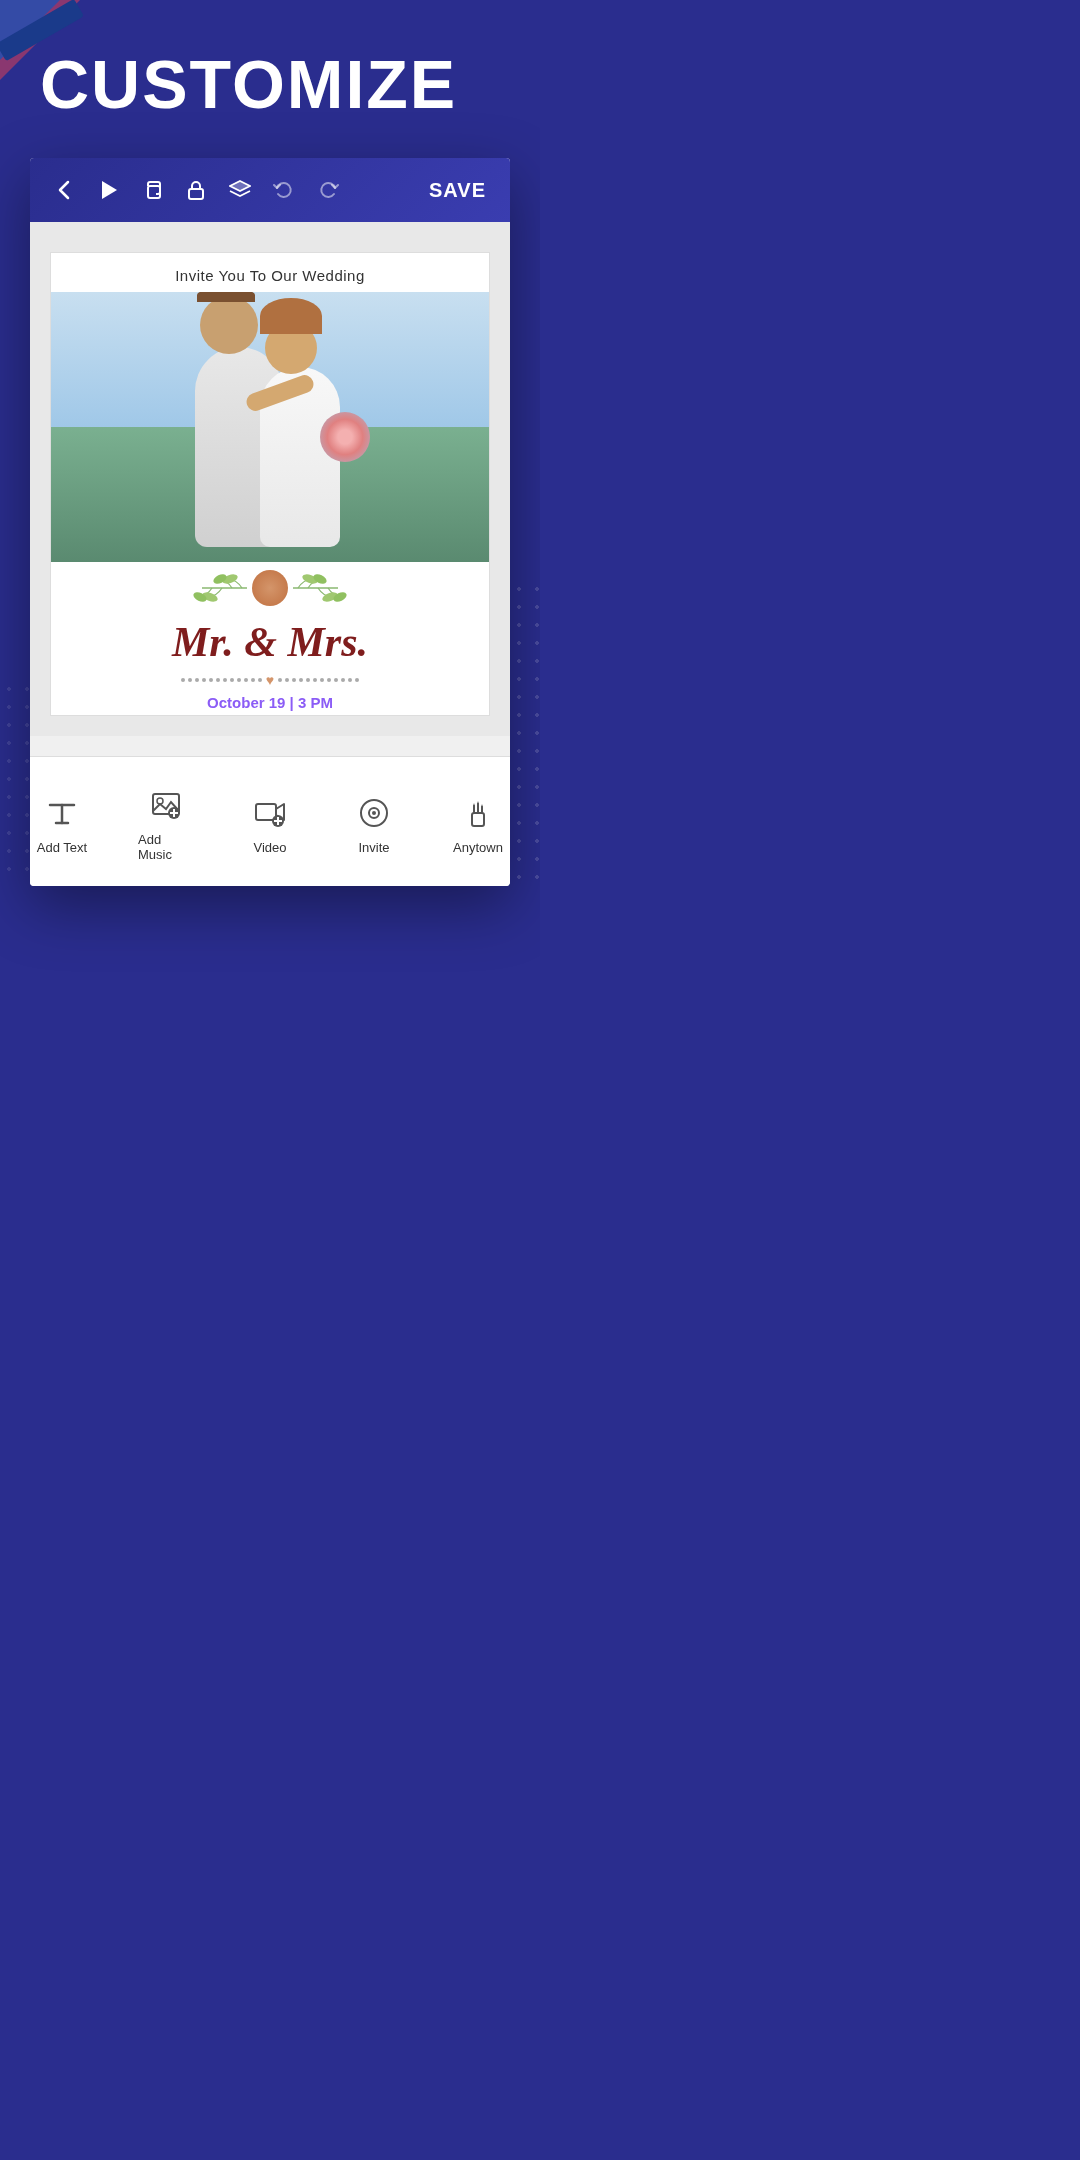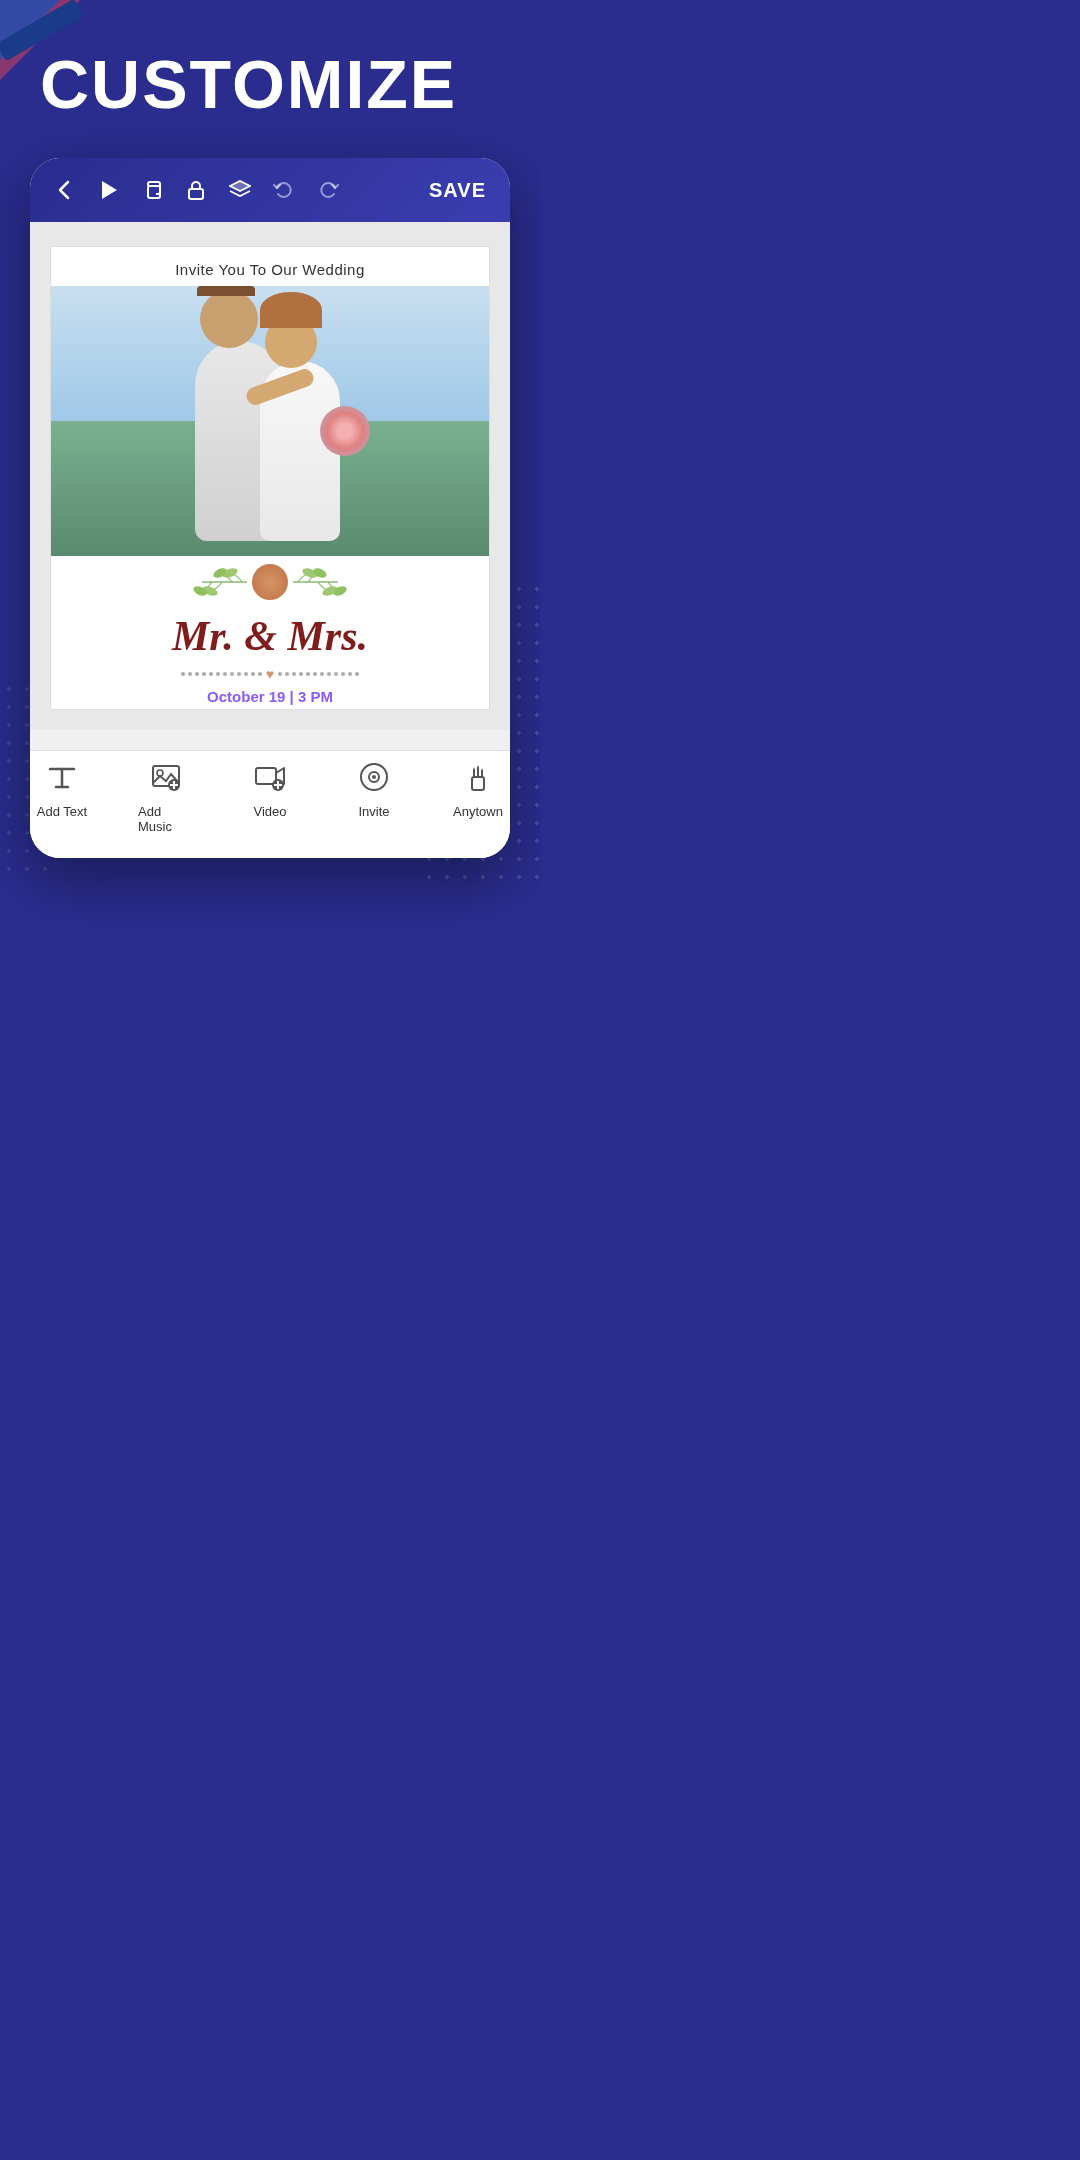--- a/index.html
+++ b/index.html
@@ -48,21 +48,21 @@
       line-height: 1;
     }
 
     
     .phone-mockup {
       position: relative;
       z-index: 2;
       margin: 20px auto 0 auto;
       width: 480px;
       background: #f0f0f0;
-      border-radius: 30px;
+      border-radius: 4px;
       overflow: hidden;
       box-shadow: 0 20px 60px rgba(0,0,0,0.4);
     }
 
     
     .toolbar {
       background: linear-gradient(135deg, #2a2d8e, #3a3db0);
       display: flex;
       align-items: center;
       padding: 14px 16px;
@@ -85,21 +85,21 @@
       font-size: 20px;
       font-weight: bold;
       letter-spacing: 1px;
       cursor: pointer;
       padding: 4px 8px;
     }
 
     
     .canvas-area {
       background: #e8e8e8;
-      padding: 24px 20px 20px;
+      padding: 30px 20px 20px;
       min-height: 300px;
       display: flex;
       align-items: flex-start;
       justify-content: center;
     }
 
     
     .wedding-card {
       background: white;
       width: 440px;
@@ -211,23 +211,23 @@
       text-align: center;
       font-size: 14px;
       color: #444;
       padding: 0 10px 16px;
     }
 
     
     .bottom-nav {
       background: white;
       display: flex;
-      align-items: flex-start;
+      align-items: center;
       border-top: 1px solid #ddd;
-      padding: 2px 0 16px;
+      padding: 24px 0 16px;
       position: relative;
       z-index: 2;
       margin-top: 20px;
       gap: 40px;
     }
     .nav-item {
       flex: 1;
       display: flex;
       flex-direction: column;
       align-items: center;

